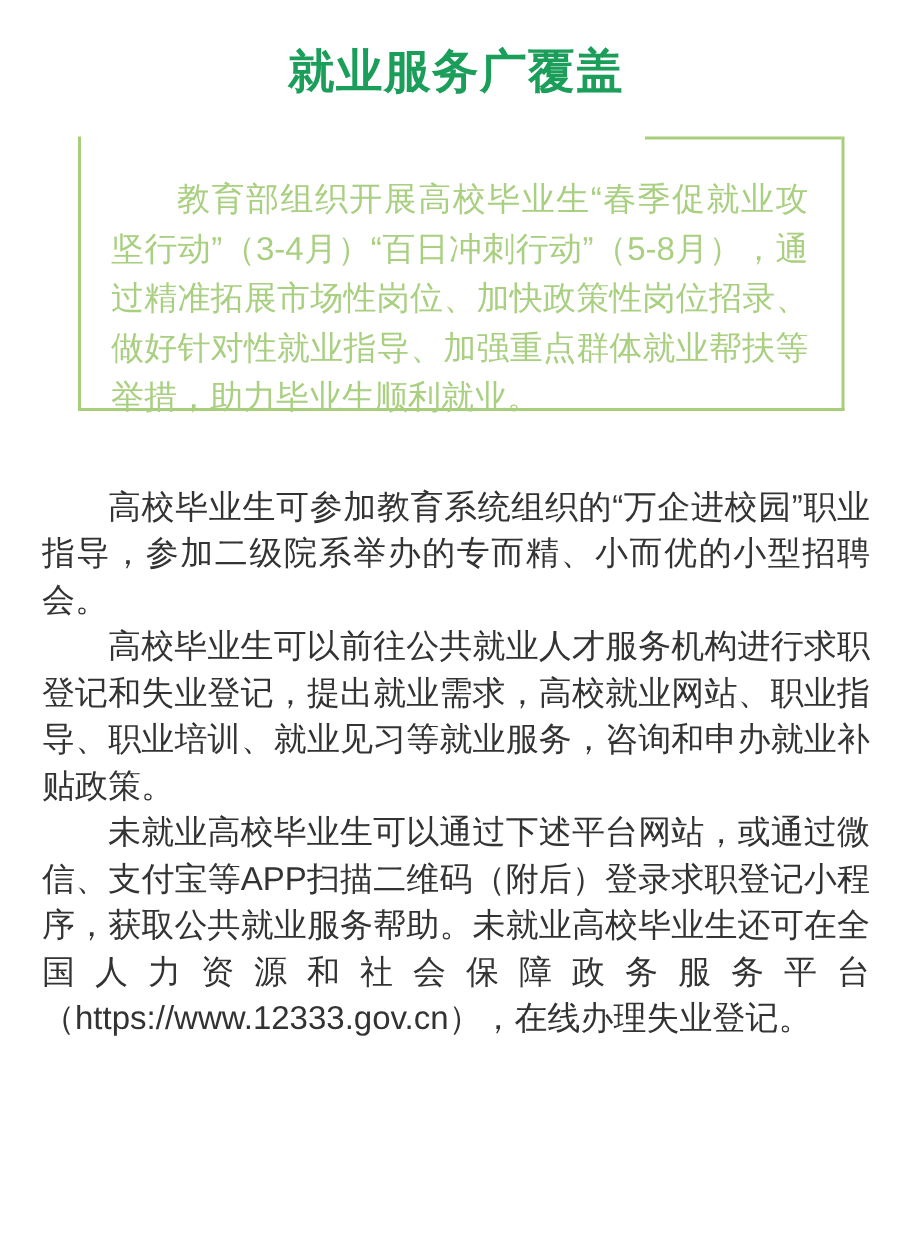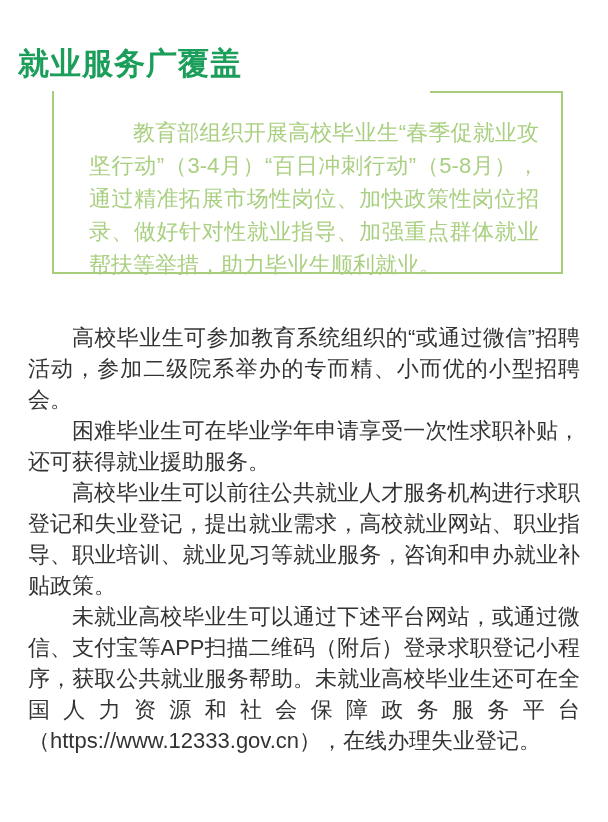--- a/index.html
+++ b/index.html
@@ -5,22 +5,23 @@
   html, body { margin: 0; padding: 0; background: #ffffff; }
   .page {
     position: relative;
     width: 608px;
     height: 822px;
     background: #ffffff;
     overflow: hidden;
     font-family: "Liberation Sans", "DejaVu Sans", sans-serif;
   }
   .page-title {
-    margin: 18px;
+    margin: 2px;
     padding-top: 25px;
+    text-align: center;
     font-size: 31px;
     font-weight: bold;
     letter-spacing: 1px;
     color: var(--title-green, #1b9e5a);
   }
   .quote-box {
     position: absolute;
     left: 52px;
     top: 91px;
     width: 511px;
@@ -33,21 +34,21 @@
   .quote-top-border {
     position: absolute;
     top: 0;
     right: 0;
     width: 131px;
     height: 2px;
     background: var(--border-green, #a9ce7b);
   }
   .quote-text {
     margin: 0;
-    padding: 25px 22px 0 35px;
+    padding: 25px 22px 0 20px;
     font-size: 22px;
     line-height: 33px;
     text-align: justify;
     text-indent: 2em;
     color: var(--quote-green, #a9cf80);
   }
   .body-text {
     position: absolute;
     left: 28px;
     top: 322px;
@@ -68,19 +69,18 @@
 <div class="page">
 
   <h1 class="page-title">就业服务广覆盖</h1>
 
   <div class="quote-box">
     <div class="quote-top-border"></div>
     <p class="quote-text">教育部组织开展高校毕业生“春季促就业攻坚行动”（3-4月）“百日冲刺行动”（5-8月），通过精准拓展市场性岗位、加快政策性岗位招录、做好针对性就业指导、加强重点群体就业帮扶等举措，助力毕业生顺利就业。</p>
   </div>
 
   <div class="body-text">
-    <p>高校毕业生可参加教育系统组织的“或通过微信”招聘活动，参加二级院系举办的专而精、小而优的小型招聘会。</p>
-    <p>困难毕业生可在毕业学年申请享受一次性求职补贴，还可获得就业援助服务。</p>
+    <p>高校毕业生可参加教育系统组织的“万企进校园”职业指导，参加二级院系举办的专而精、小而优的小型招聘会。</p>
     <p>高校毕业生可以前往公共就业人才服务机构进行求职登记和失业登记，提出就业需求，高校就业网站、职业指导、职业培训、就业见习等就业服务，咨询和申办就业补贴政策。</p>
     <p>未就业高校毕业生可以通过下述平台网站，或通过微信、支付宝等APP扫描二维码（附后）登录求职登记小程序，获取公共就业服务帮助。未就业高校毕业生还可在全国人力资源和社会保障政务服务平台（https://www.12333.gov.cn），在线办理失业登记。</p>
   </div>
 
 </div>
 
 </body></html>

